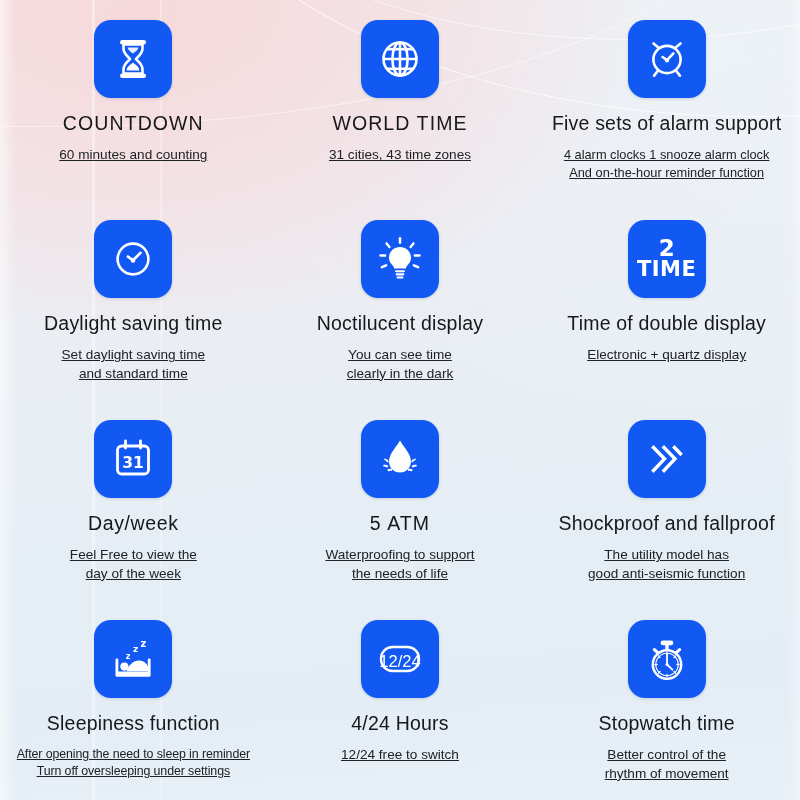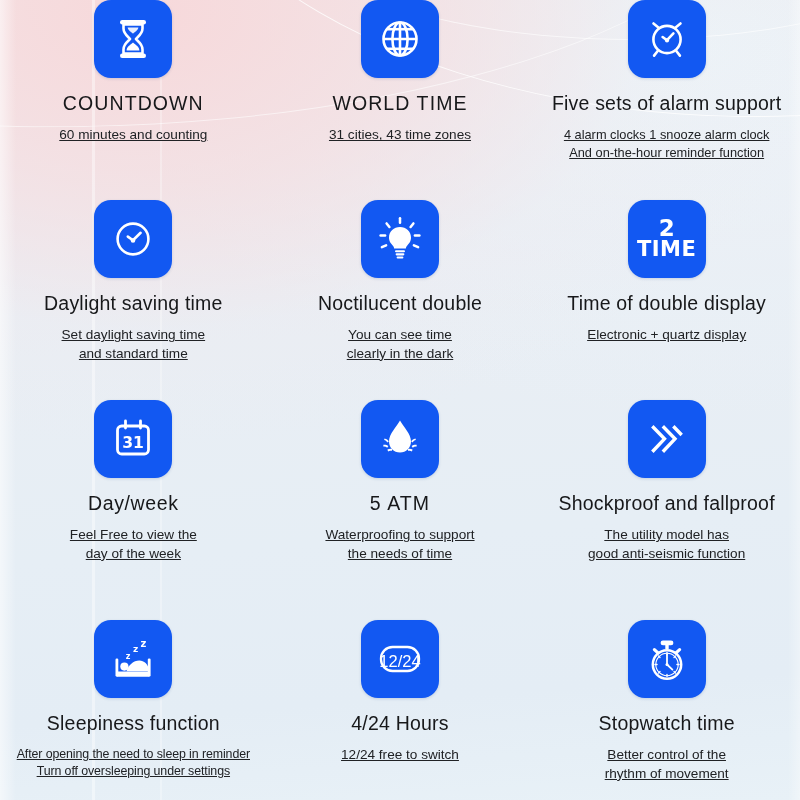--- a/index.html
+++ b/index.html
@@ -84,21 +84,21 @@
     box-sizing: border-box;
     padding: 0;
   }
 
   .cell {
     position: relative;
     display: flex;
     flex-direction: column;
     align-items: center;
     text-align: center;
-    padding-top: 0;
+    padding-top: 20px;
   }
   .cell.r4 { padding-top: 20px; }
 
   .icon-box {
     width: 78px;
     height: 78px;
     border-radius: 17px;
     background: #1258f2;
     display: flex;
     align-items: center;
@@ -244,21 +244,21 @@
             <line x1="25" y1="4.2" x2="25" y2="8.8"></line>
             <line x1="11.6" y1="9.4" x2="14.4" y2="13"></line>
             <line x1="38.4" y1="9.4" x2="35.6" y2="13"></line>
             <line x1="5.6" y1="21.6" x2="10.1" y2="21.6"></line>
             <line x1="44.4" y1="21.6" x2="39.9" y2="21.6"></line>
             <line x1="6.9" y1="33.2" x2="11.1" y2="31.3"></line>
             <line x1="43.1" y1="33.2" x2="38.9" y2="31.3"></line>
           </g>
         </svg>
       </div>
-      <div class="title wide">Noctilucent double</div>
+      <div class="title wide">Noctilucent display</div>
       <div class="sub">
         <div>You can see time</div>
         <div>clearly in the dark</div>
       </div>
     </div>
 
     <div class="cell">
       <div class="icon-box">
         <div class="two-time">
           <span class="n">2</span>
@@ -297,21 +297,21 @@
             <path d="M12.4 35.6c1.6-.8 3.4-1 4.9-.5l-.6 1.9c-1.2-.4-2.5-.2-3.6.4z"></path>
             <path d="M40.4 24.4c-1.8.4-3.4 1.5-4.3 2.9l1.6 1.1c.7-1.2 1.9-2 3.2-2.3z"></path>
             <path d="M41.6 30.7c-1.9-.2-3.7.3-5 1.4l1.2 1.6c1-.9 2.4-1.3 3.9-1.1z"></path>
             <path d="M37.6 35.6c-1.6-.8-3.4-1-4.9-.5l.6 1.9c1.2-.4 2.5-.2 3.6.4z"></path>
           </g>
         </svg>
       </div>
       <div class="title caps">5 ATM</div>
       <div class="sub">
         <div>Waterproofing to support</div>
-        <div>the needs of time</div>
+        <div>the needs of life</div>
       </div>
     </div>
 
     <div class="cell">
       <div class="icon-box">
         <svg width="50" height="50" viewBox="0 0 50 50" aria-hidden="true">
           <g fill="none" stroke="#ffffff" stroke-width="3.4" stroke-linecap="square" stroke-linejoin="miter">
             <path d="M11.5 13.5L22.5 24.8 11.5 36.5"></path>
             <path d="M22.0 13.5L33.0 24.8 22.0 36.5"></path>
             <path d="M32.5 13.5L38.5 19.8"></path>

